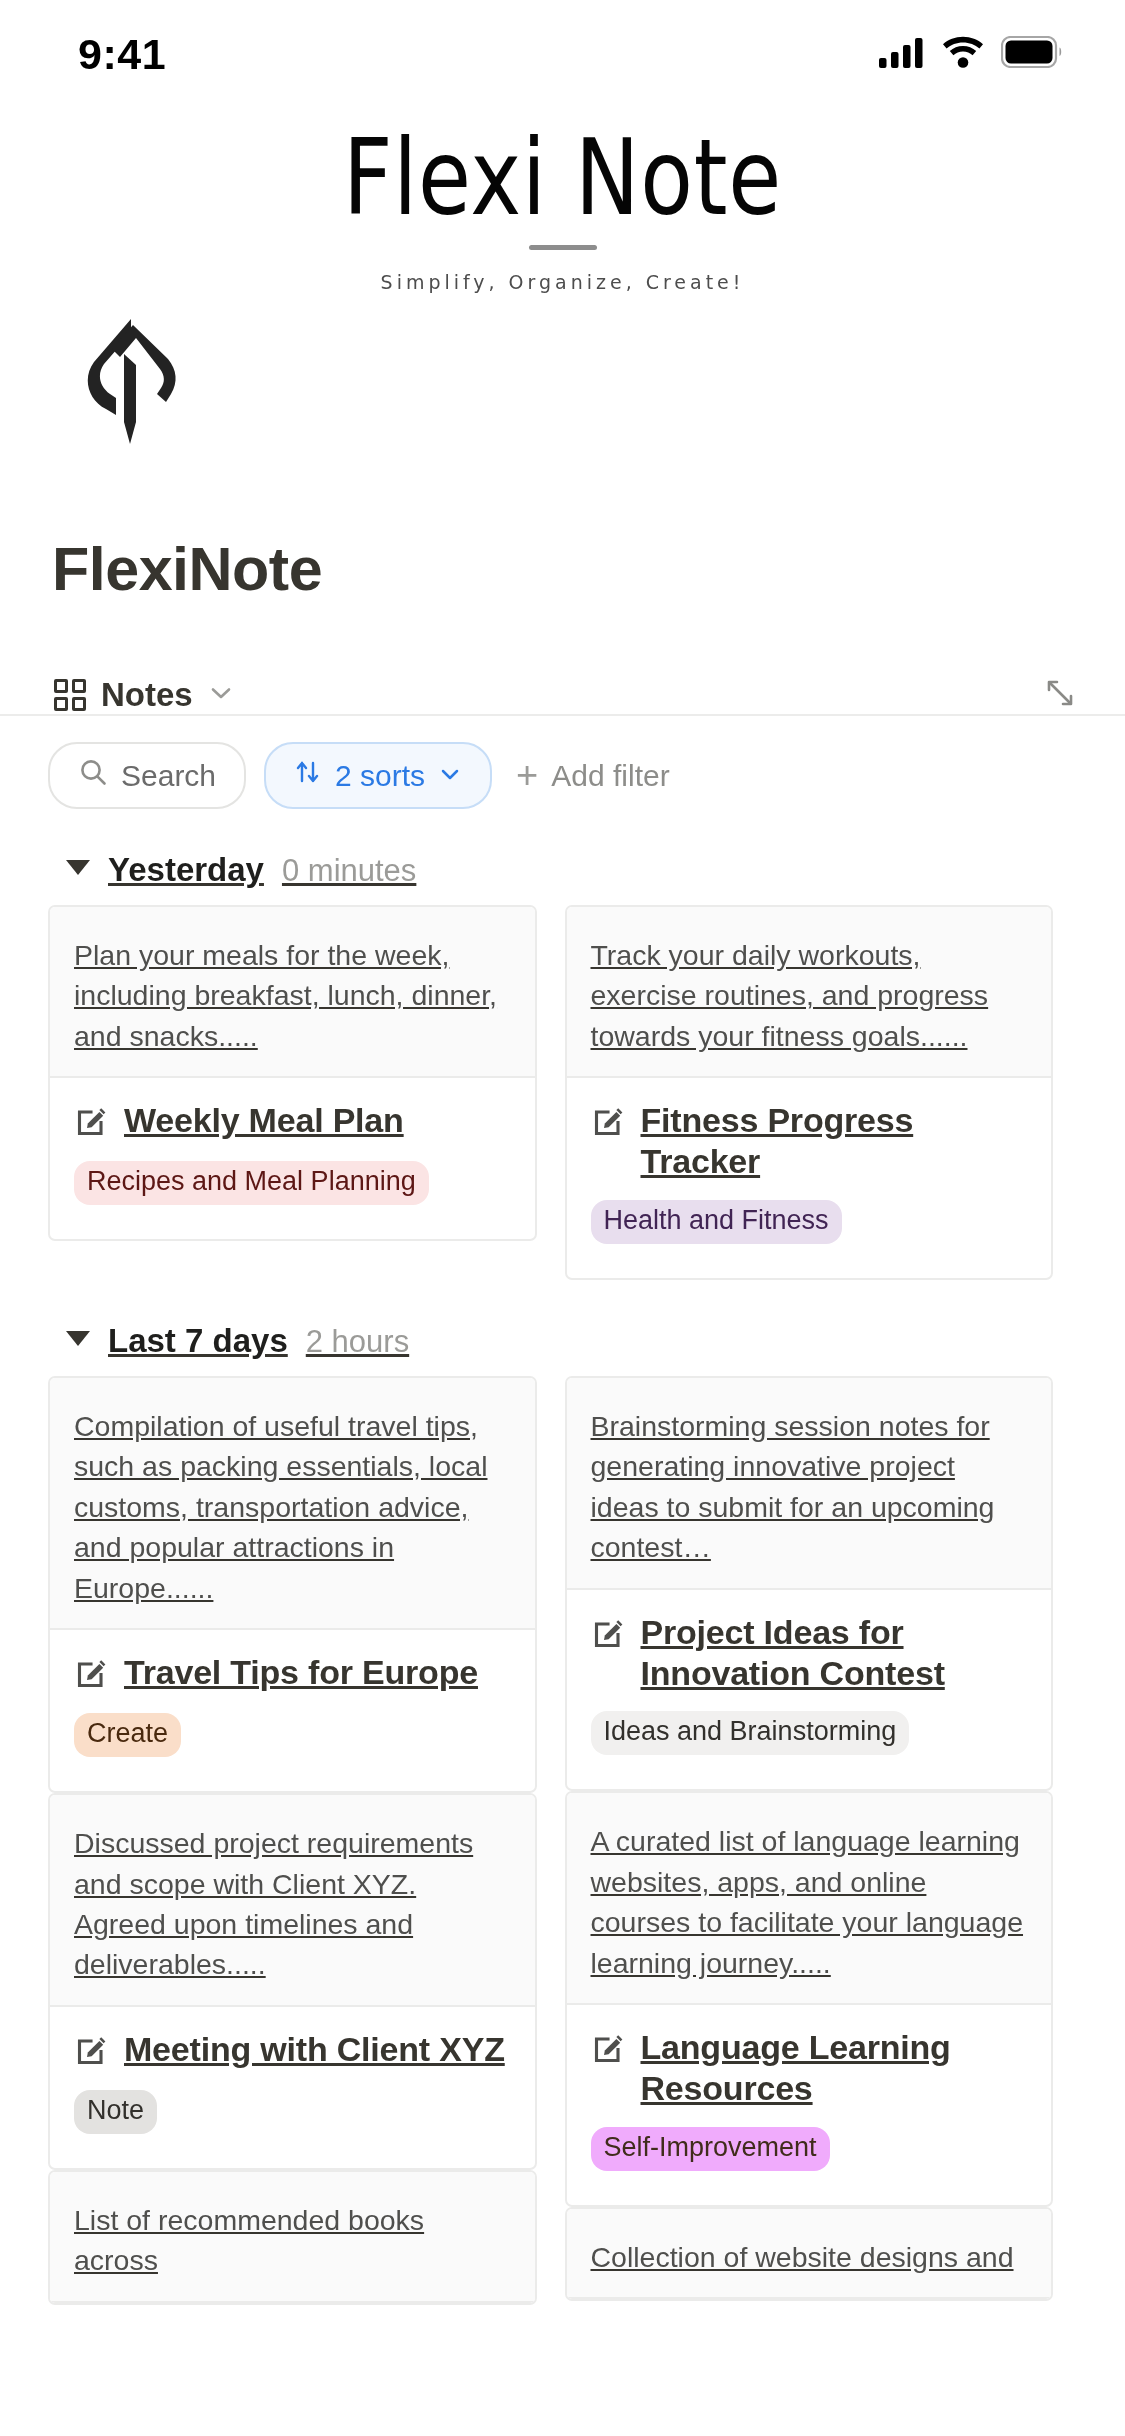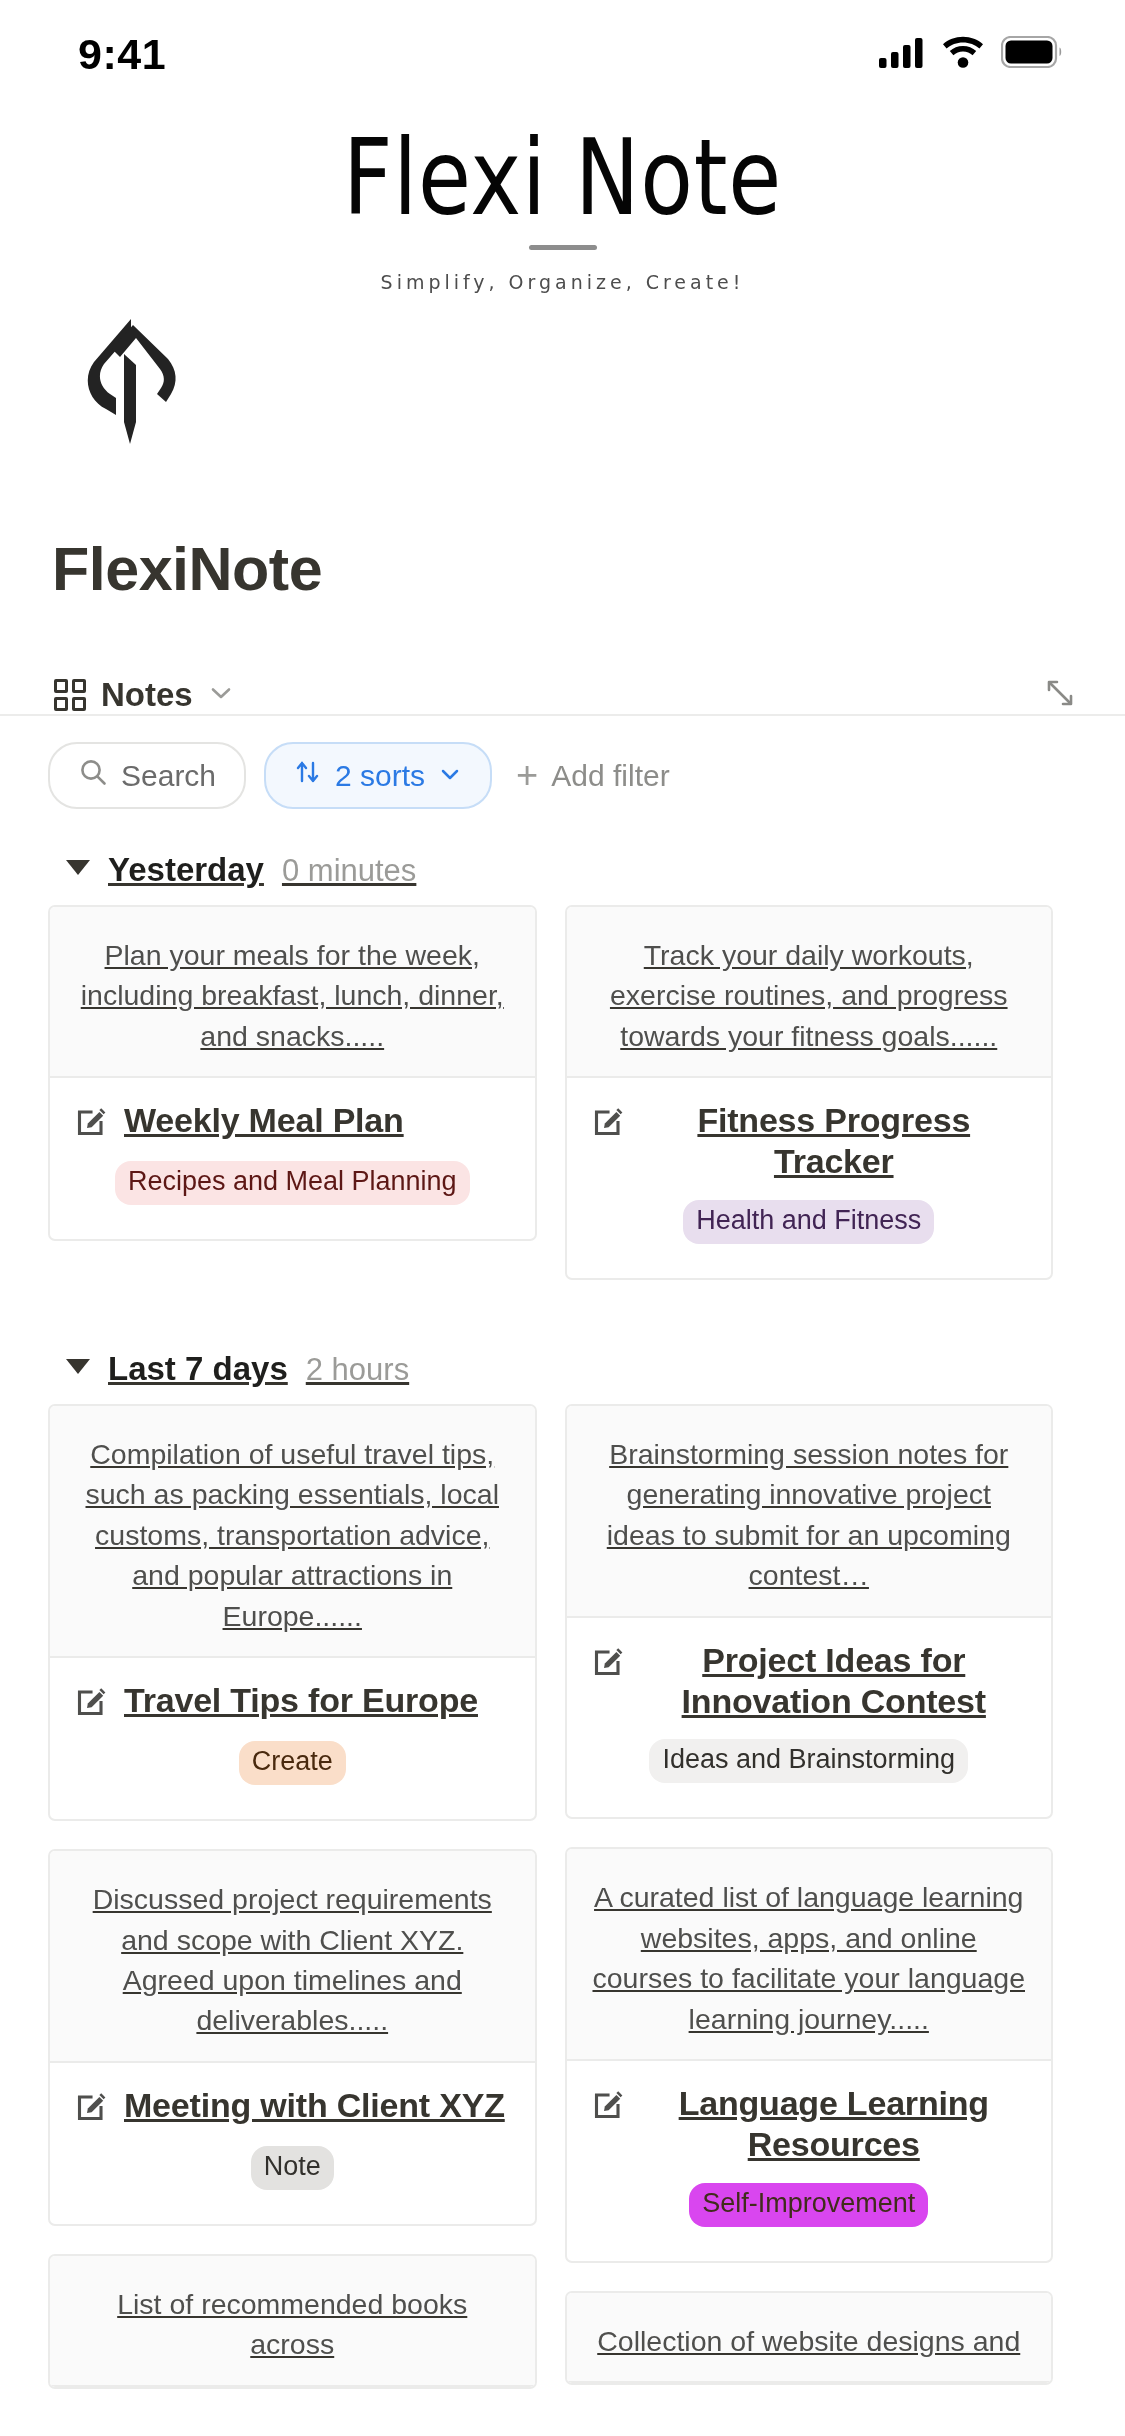--- a/index.html
+++ b/index.html
@@ -182,22 +182,20 @@
   .cardgrid{
     display:flex;
     gap:28px;
   }
   .cardcol{ flex:1 1 0; min-width:0; }
   .card{
     border:2px solid #ebebea;
     border-radius:7px;
     background:#fff;
     overflow:hidden;
-    margin-bottom:28px;
-    text-align:center;
   }
   .card-preview{
     background:#fafafa;
     border-bottom:2px solid #ebebea;
     padding:28px 24px 20px 24px;
     font-size:28.5px;
     line-height:1.42;
     color:#4f4f4d;
   }
   .card-body{
@@ -416,21 +414,21 @@
           </div>
           <div class="card">
             <div class="card-preview">A curated list of language learning websites, apps, and online courses to facilitate your language learning journey.....</div>
             <div class="card-body"><div class="card-titlerow">
              <span class="note-icon"><svg width="34" height="34" viewBox="0 0 34 34">
   <path d="M27 17.5 L27 28.5 L5.5 28.5 L5.5 7 L17 7" fill="none" stroke="#4f4f4d" stroke-width="3.1" stroke-linecap="square"></path>
   <path d="M13 23 L13.8 18.4 L25.4 7 L29.2 10.8 L17.6 22.2 Z" fill="#4f4f4d"></path>
   <path d="M27.2 3.3 L31.4 7.4 L29.6 9.2 L25.4 5.1 Z" fill="#4f4f4d"></path>
 </svg></span>
              <span class="card-title">Language Learning Resources</span>
-           </div><span class="tag" style="background:#d946ef;color:#402c1b">Self-Improvement</span></div>
+           </div><span class="tag" style="background:#f0abfc;color:#402c1b">Self-Improvement</span></div>
           </div>
           <div class="card">
             <div class="card-preview">Collection of website designs and</div>
           </div>
         </div>
       </div>
     </div>
   </div>
 
 </body></html>

